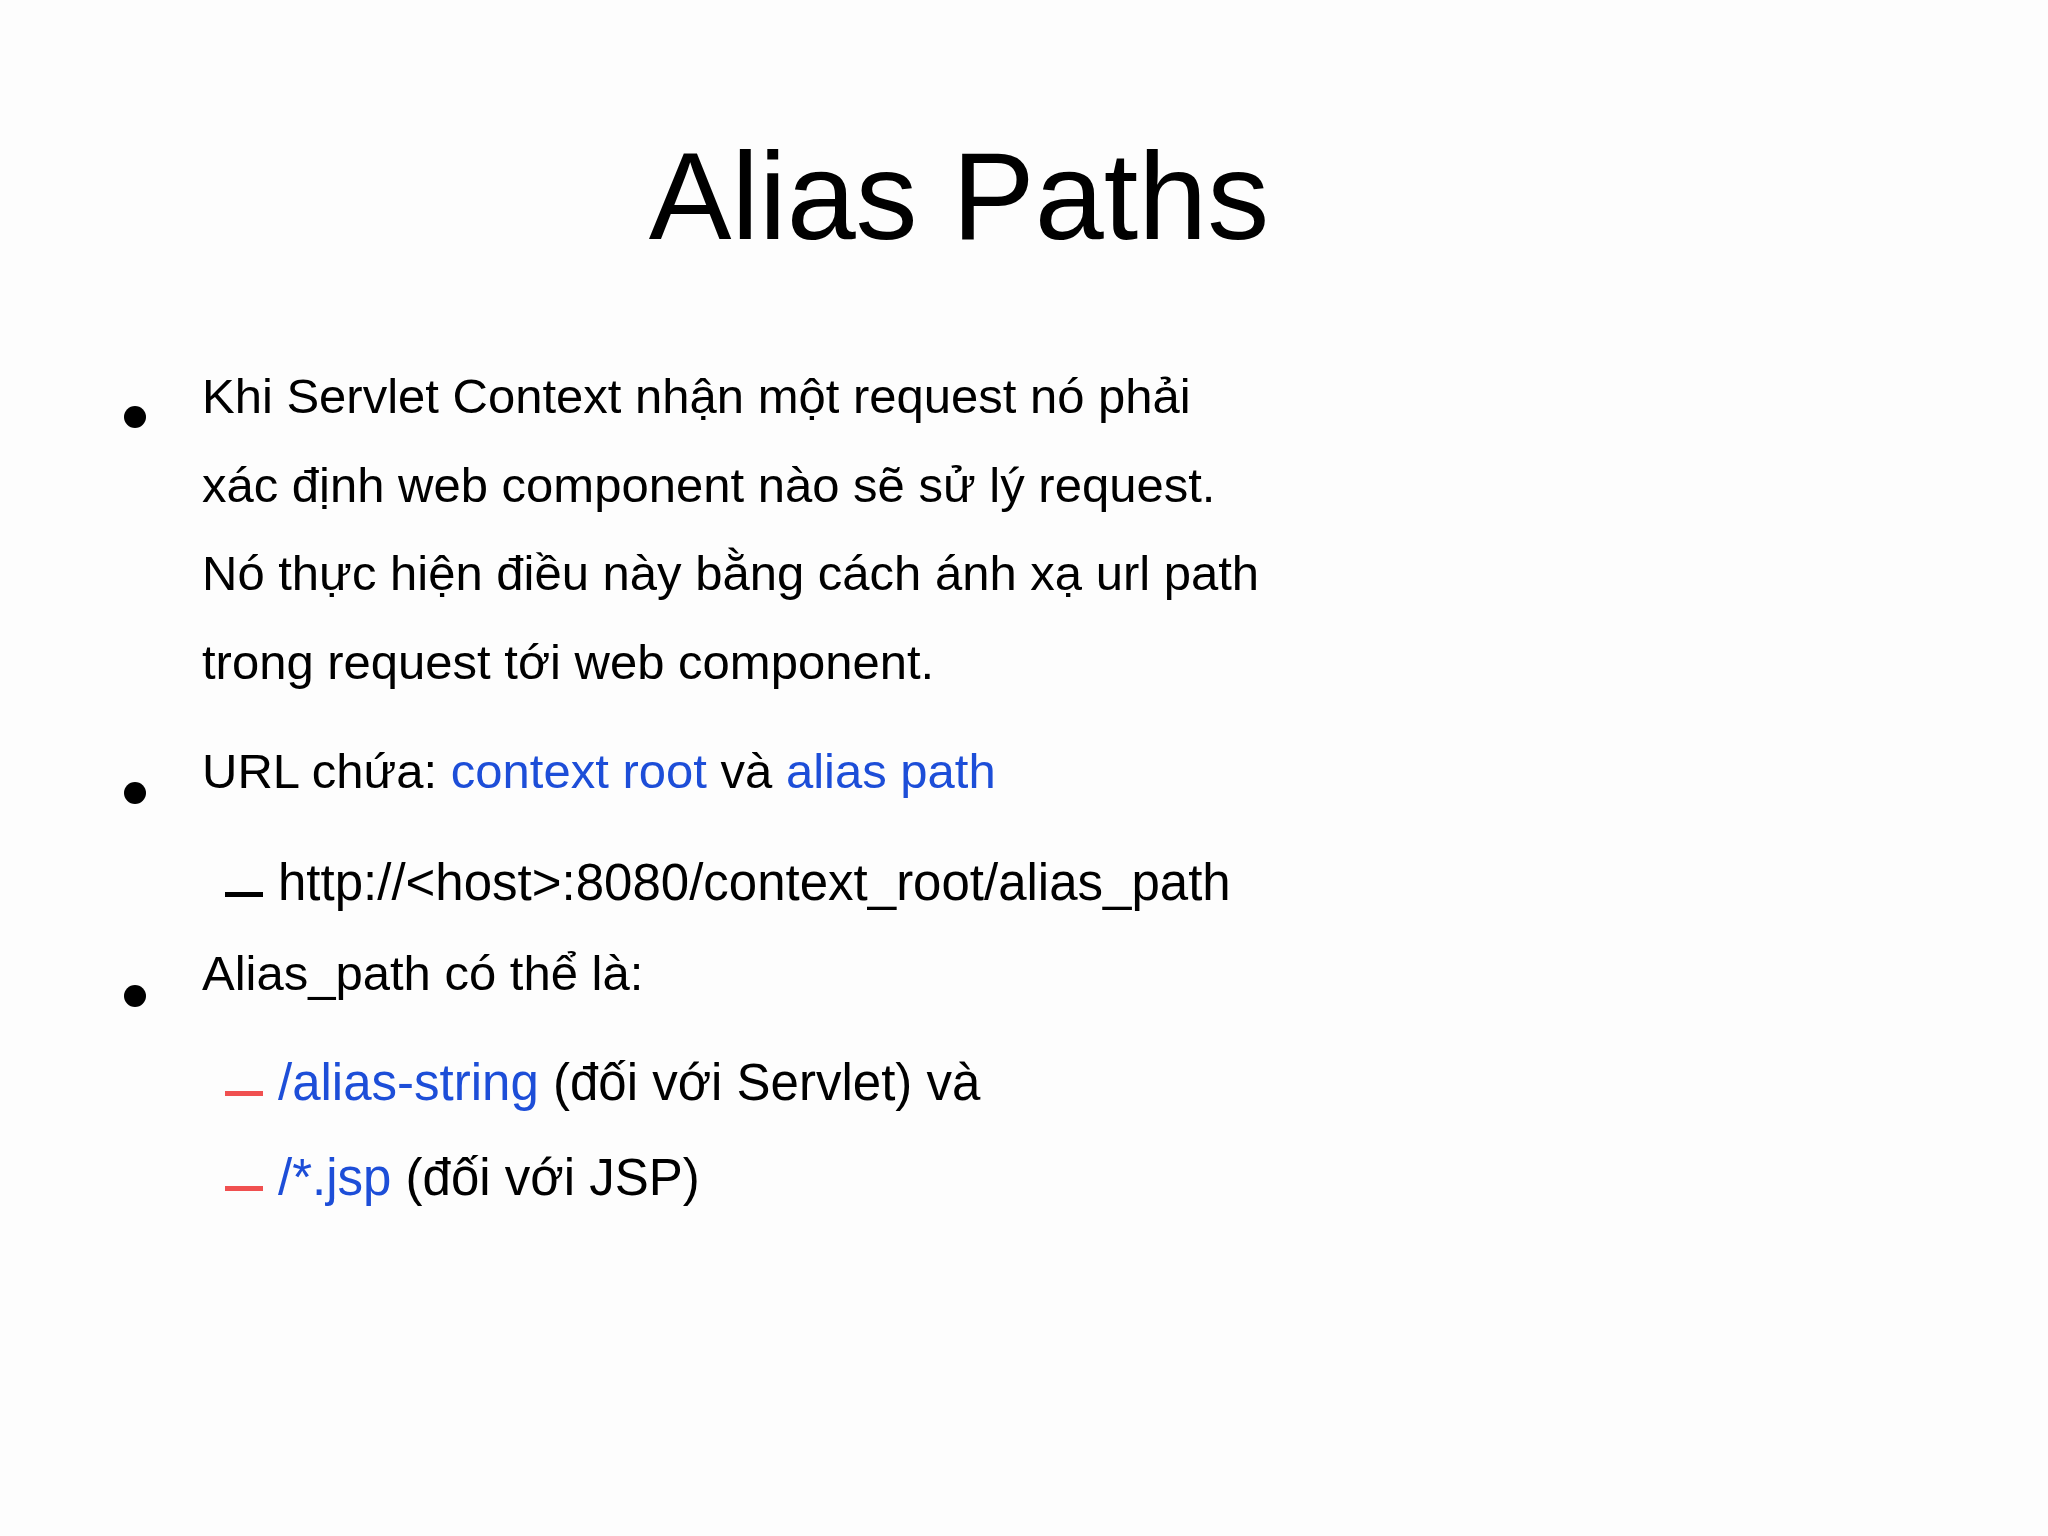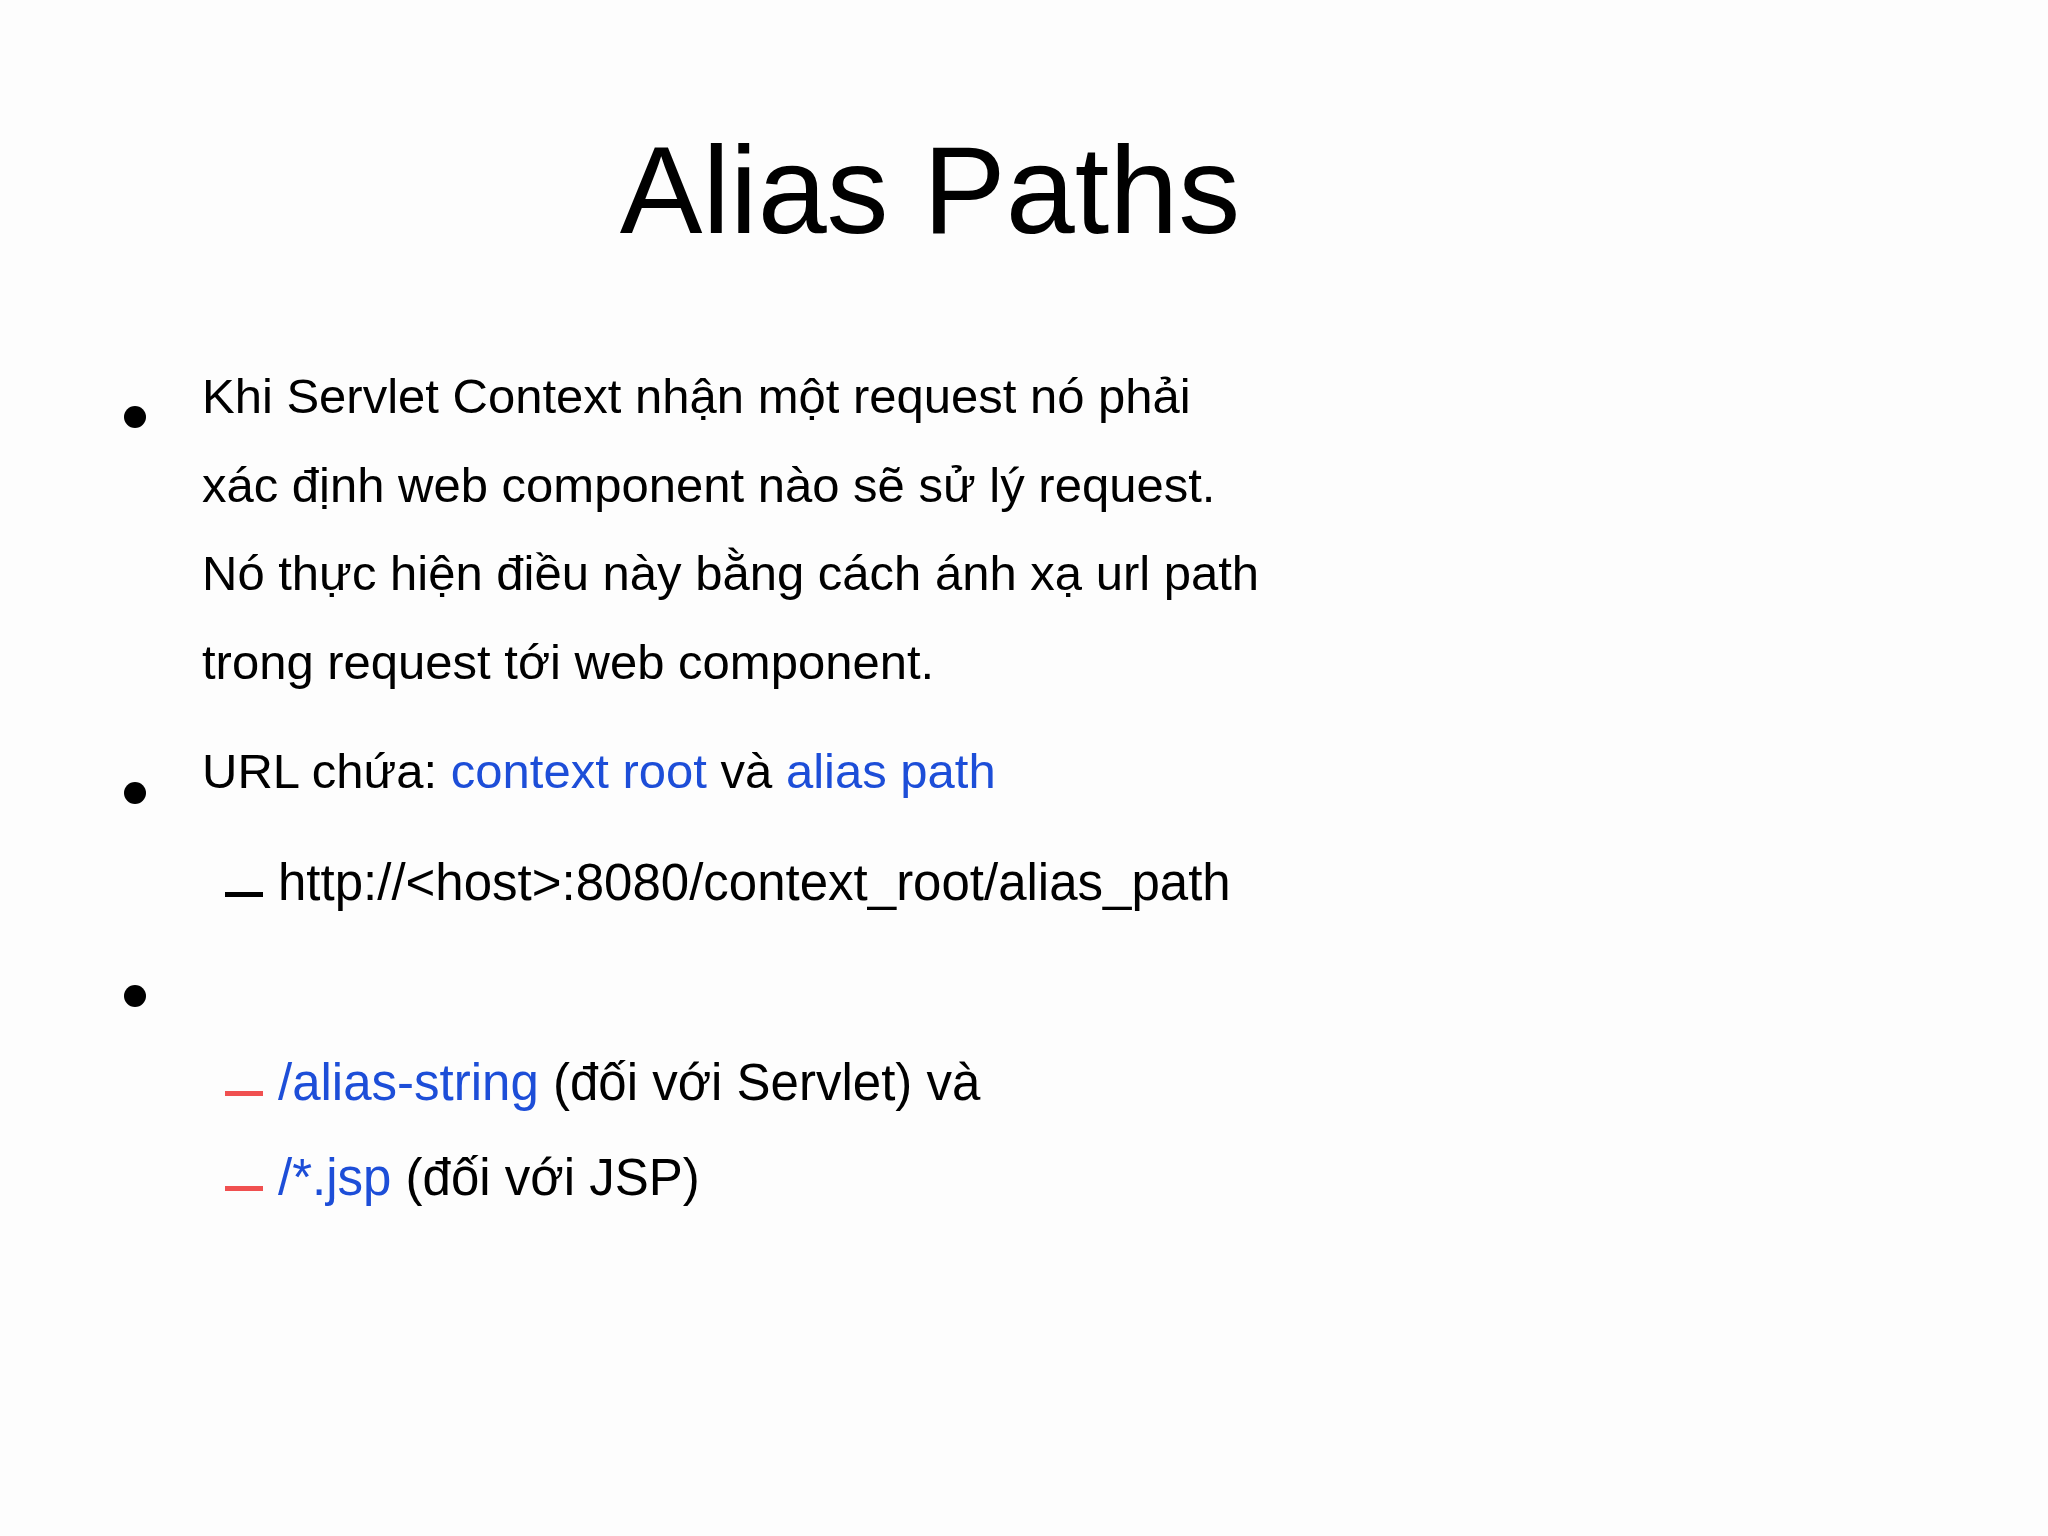--- a/index.html
+++ b/index.html
@@ -15,25 +15,26 @@
       width: 2048px;
       height: 1536px;
       background: #fdfdfd;
       font-family: "Liberation Sans", sans-serif;
       color: #000000;
     }
     .title {
       position: absolute;
       left: 0;
       width: 1860px;
-      top: 120px;
+      top: 126px;
       text-align: center;
       font-size: 124px;
       line-height: 140px;
       white-space: nowrap;
+      padding-left: 29px;
     }
     .line {
       position: absolute;
       white-space: nowrap;
       line-height: 1;
     }
     .l1 { font-size: 49px; left: 202px; }
     .l2 { font-size: 51px; left: 278px; }
     .bullet {
       position: absolute;
@@ -67,20 +68,21 @@
   <div class="line l1" style="top:638px;">trong request tới web component.</div>
 
   <div class="bullet" style="top:782px;"></div>
   <div class="line l1" style="top:747px;">
     <span>URL chứa: </span><span class="red">context root</span><span> và </span><span class="red">alias path</span>
   </div>
   <div class="dash black" style="top:892px;"></div>
   <div class="line l2" style="top:857px;">http://&lt;host&gt;:8080/context_root/alias_path</div>
 
   <div class="bullet" style="top:985px;"></div>
+  <div class="line l1" style="top:949px;">Alias_path có thể là:</div>
 
   <div class="dash red" style="top:1091px;"></div>
   <div class="line l2" style="top:1057px;">
     <span class="red">/alias-string</span><span> (đối với Servlet) và</span>
   </div>
 
   <div class="dash red" style="top:1186px;"></div>
   <div class="line l2" style="top:1152px;">
     <span class="red">/*.jsp</span><span> (đối với JSP)</span>
   </div>

